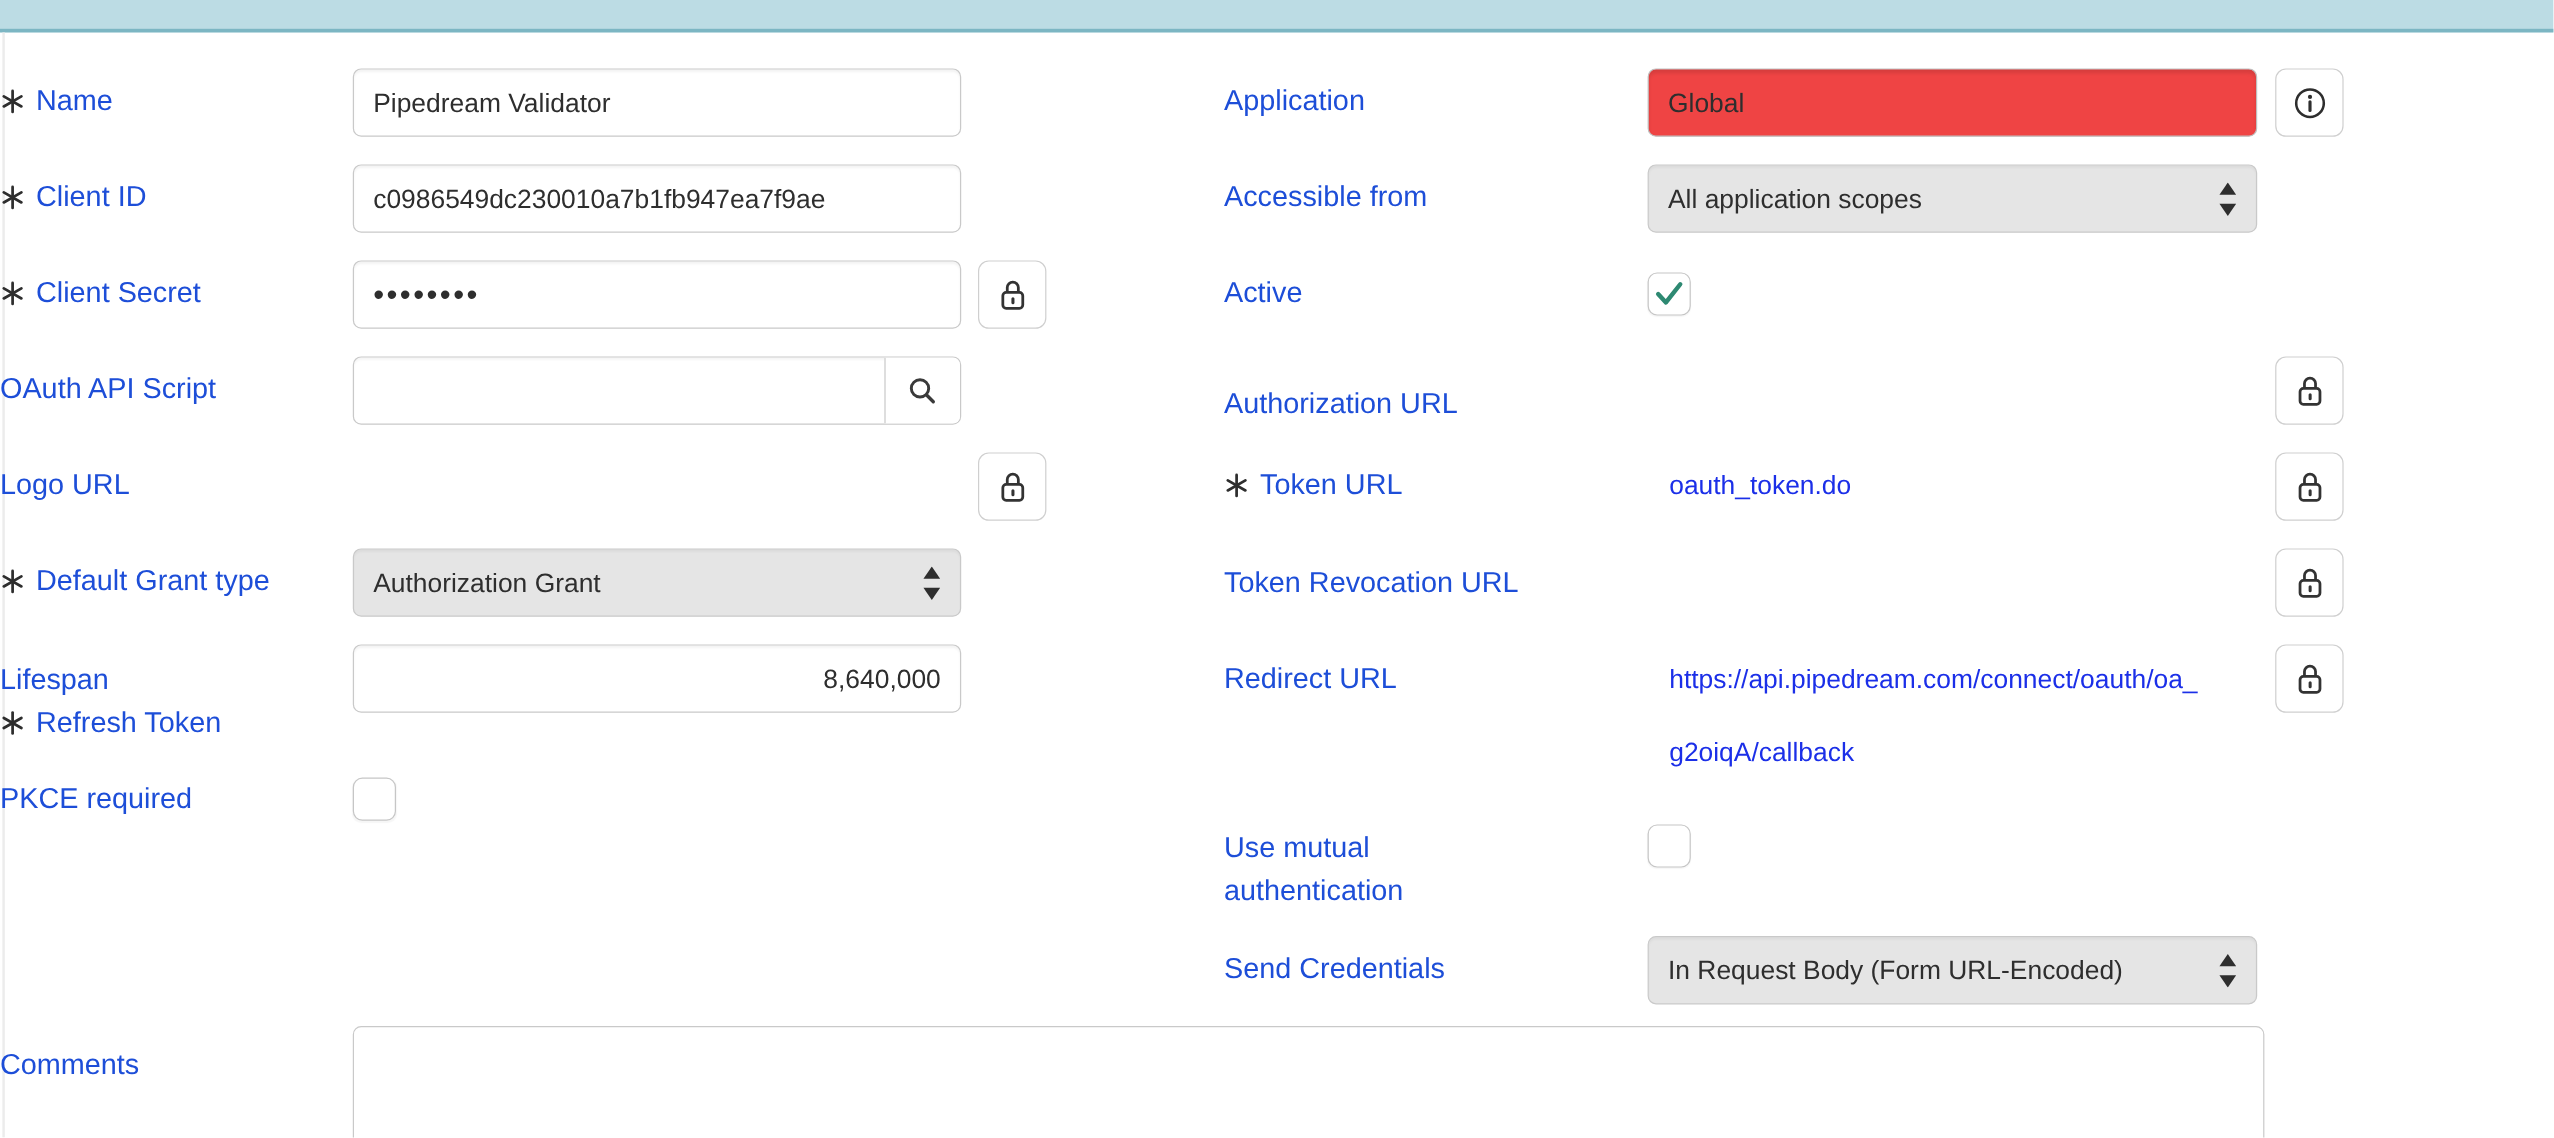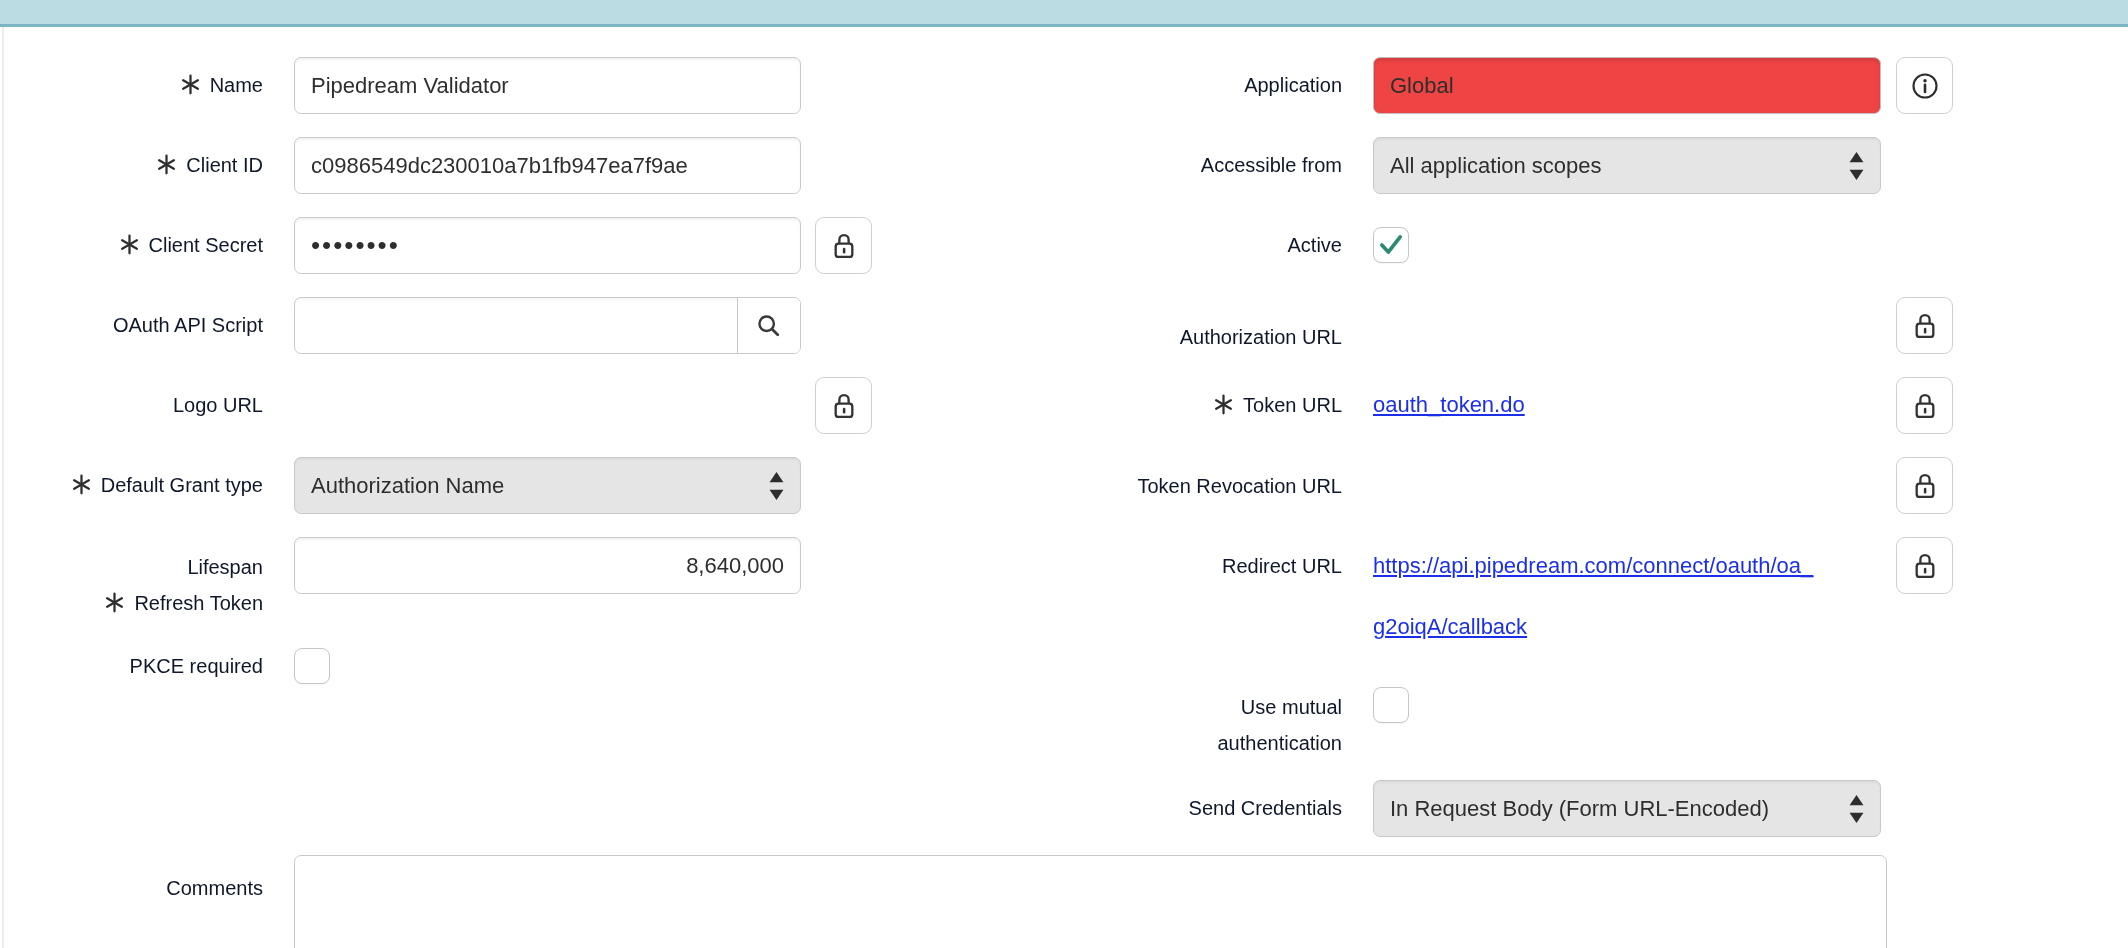--- a/index.html
+++ b/index.html
@@ -10,22 +10,22 @@
     color:#2e2e2e;
   }
   .topbar{
     position:absolute;left:0;top:0;width:2128px;height:24px;
     background:#bcdce4;border-bottom:3px solid #7cb6c3;
   }
   .left-edge{
     position:absolute;left:2px;top:27px;width:2px;height:921px;background:#ececec;
   }
   .label{
-    position:absolute;font-size:20px;line-height:26px;color:#0f172a;
-    text-align:right;white-space:nowrap;
+    position:absolute;font-size:24px;line-height:26px;color:#1d4ed8;
+    white-space:nowrap;
   }
   .label.two-line{white-space:normal;line-height:36px;}
   .lbl-left{left:0;width:263px;}
   .lbl-right{left:1020px;width:322px;}
   .req-icon{display:inline-block;vertical-align:-3px;margin-right:9px;}
   .tinput{
     position:absolute;box-sizing:border-box;height:57px;
     border:1px solid #c9c9c9;border-radius:7px;background:#fff;
     font-family:"Liberation Sans","DejaVu Sans",sans-serif;
     font-size:22px;color:#2e2e2e;padding:12px 16px;outline:none;
@@ -64,21 +64,21 @@
     display:flex;align-items:center;justify-content:center;cursor:pointer;
   }
   .checkbox{
     position:absolute;box-sizing:border-box;width:36px;height:36px;
     border:1px solid #c6c6c6;border-radius:8px;background:#fff;
     display:flex;align-items:center;justify-content:center;cursor:pointer;
     box-shadow:0 1px 1px rgba(0,0,0,0.04);
   }
   .link{
     position:absolute;font-size:22px;line-height:26px;
-    color:#1b2fe8;text-decoration:underline;white-space:nowrap;cursor:pointer;
+    color:#1b2fe8;white-space:nowrap;cursor:pointer;margin-left:18px;
   }
   .comments-area{
     position:absolute;box-sizing:border-box;
     border:1px solid #c9c9c9;border-radius:7px;background:#fff;
     font-family:inherit;font-size:22px;color:#2e2e2e;padding:12px 16px;
     outline:none;resize:none;
   }
 </style>
 </head>
 <body>
@@ -153,21 +153,21 @@
 <div class="label lbl-left" style="top:472px">
   <svg class="req-icon" width="21" height="21" viewBox="0 0 24 24">
       <g stroke="#2e2e2e" stroke-width="2.6" stroke-linecap="round">
         <line x1="12" y1="2" x2="12" y2="22"></line>
         <line x1="3.6" y1="7.2" x2="20.4" y2="16.8"></line>
         <line x1="20.4" y1="7.2" x2="3.6" y2="16.8"></line>
       </g>
     </svg><span>Default Grant type</span>
 </div>
 <div class="selectbox" style="left:294px;top:457px;width:507px">
-  <span class="sel-text">Authorization Name</span>
+  <span class="sel-text">Authorization Grant</span>
   <svg width="15" height="28" viewBox="0 0 14 26">
       <polygon points="7,0 13.5,9.5 0.5,9.5" fill="#2e2e2e"></polygon>
       <polygon points="0.5,16.5 13.5,16.5 7,26" fill="#2e2e2e"></polygon>
     </svg>
 </div>
 
 <div class="label lbl-left two-line" style="top:549px">
   <div><span>Lifespan</span></div>
   <div><svg class="req-icon" width="21" height="21" viewBox="0 0 24 24">
         <g stroke="#2e2e2e" stroke-width="2.6" stroke-linecap="round">

